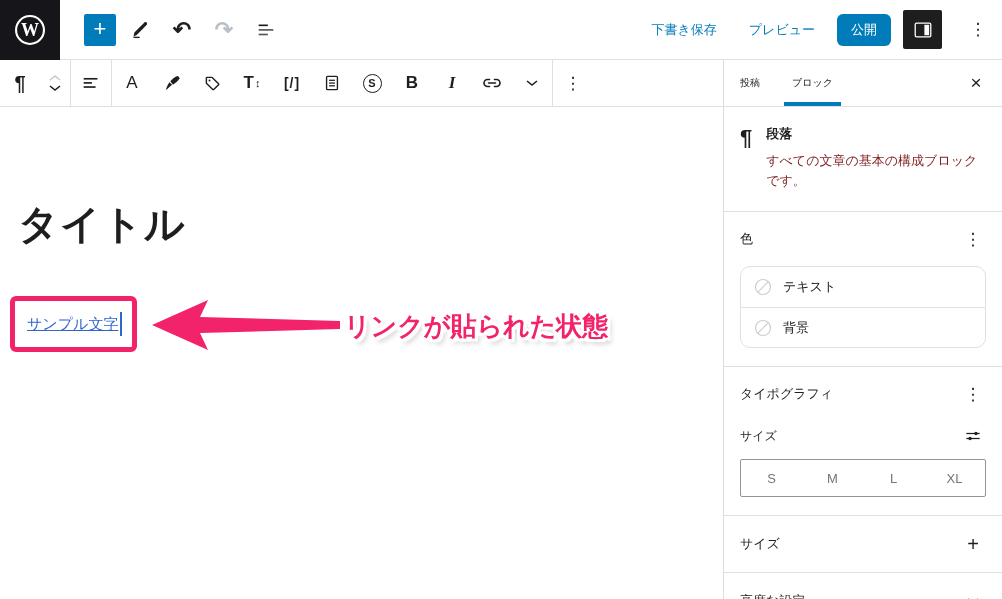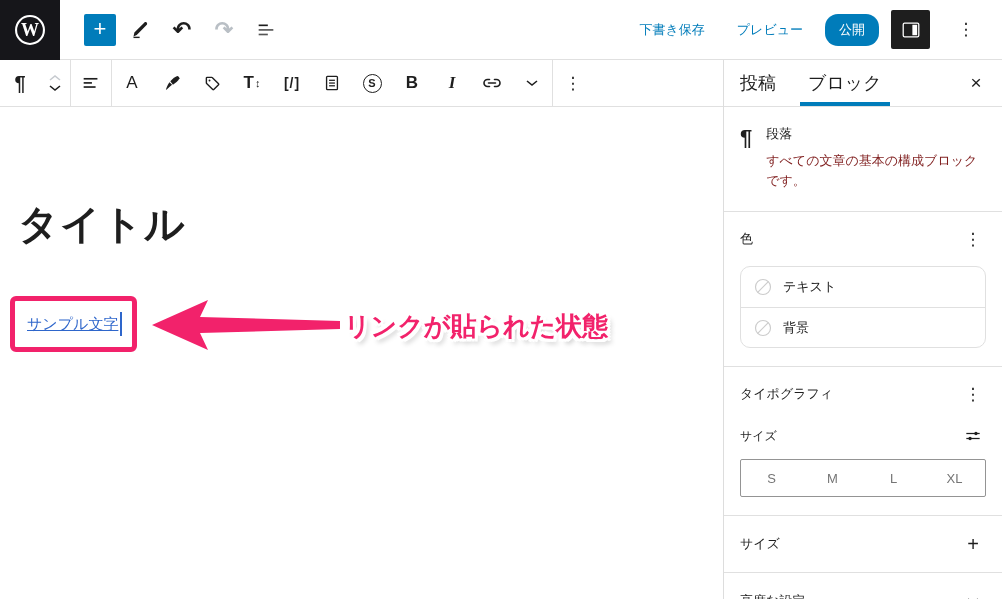--- a/index.html
+++ b/index.html
@@ -10,23 +10,23 @@
   
   .topbar { height:60px; display:flex; align-items:center; border-bottom:1px solid #e0e0e0; background:#fff; flex:0 0 60px; }
   .logo-tile { width:60px; height:60px; background:#16161a; display:flex; align-items:center; justify-content:center; cursor:pointer; }
   .btn-add { width:32px; height:32px; background:#007cba; color:#fff; border:none; border-radius:2px;
     font-size:22px; line-height:30px; margin-left:24px; cursor:pointer; display:flex; align-items:center; justify-content:center; padding-bottom:2px;}
   .icon-btn { width:36px; height:36px; border:none; background:transparent; display:flex; align-items:center; justify-content:center;
     cursor:pointer; color:#1e1e1e; font-size:20px; }
   .topbar .icon-btn { margin-left:6px; }
   .glyph-undo,.glyph-redo { font-size:22px; font-weight:bold; }
   .disabled { color:#b9bfc5 !important; cursor:default; }
-  .topbar-right { margin-left:auto; display:flex; align-items:center; gap:12px; padding-right:18px; }
+  .topbar-right { margin-left:auto; display:flex; align-items:center; gap:12px; padding-right:6px; }
   .text-link { color:#007cba; font-size:13px; text-decoration:none; padding:6px 10px; cursor:pointer; white-space:nowrap; }
-  .btn-publish { background:#007cba; border:none; color:#fff; font-size:13px; border-radius:13px; padding:0 14px; height:32px; cursor:pointer; white-space:nowrap;}
+  .btn-publish { background:#007cba; border:none; color:#fff; font-size:13px; border-radius:6px; padding:0 14px; height:32px; cursor:pointer; white-space:nowrap;}
   .btn-toggle { width:39px; height:39px; background:#1e1e1e; border:none; border-radius:2px; display:flex; align-items:center; justify-content:center; cursor:pointer; }
   .glyph-dots { font-size:17px; letter-spacing:0; line-height:1; }
 
   
   .body-row { flex:1; display:flex; min-height:0; }
   .main { flex:1; display:flex; flex-direction:column; min-width:0; background:#fff; }
 
   
   .block-toolbar { height:47px; flex:0 0 47px; border-bottom:1px solid #e0e0e0; display:flex; align-items:stretch; background:#fff; }
   .tb-btn { min-width:40px; border:none; background:transparent; display:flex; align-items:center; justify-content:center;
@@ -51,28 +51,28 @@
   .sample-link { font-size:15px; color:#2e66cb; text-decoration:underline; cursor:pointer; }
   .caret { width:2px; height:24px; background:#2e66cb; margin-left:2px; }
   .anno-arrow { position:absolute; left:150px; top:189px; }
   .anno-text { position:absolute; left:344px; top:202px; font-size:26px; font-weight:800; color:var(--pink); white-space:nowrap;
     text-shadow:-3px -3px 0 #fff, 3px -3px 0 #fff, -3px 3px 0 #fff, 3px 3px 0 #fff,
                  0 -3px 0 #fff, 0 3px 0 #fff, -3px 0 0 #fff, 3px 0 0 #fff, 4px 5px 5px rgba(0,0,0,.25);text-align:right; }
 
   
   .sidebar { width:279px; flex:0 0 279px; border-left:1px solid #ddd; background:#fff; display:flex; flex-direction:column; }
   .tabs { height:47px; flex:0 0 47px; border-bottom:1px solid #e0e0e0; display:flex; align-items:stretch; }
-  .tab { border:none; background:transparent; font-size:18px; color:#1e1e1e; padding:0 16px; cursor:pointer; position:relative; }
+  .tab { border:none; background:transparent; font-size:10px; color:#1e1e1e; padding:0 16px; cursor:pointer; position:relative; }
   .tab.active { font-weight:500; }
   .tab.active::after { content:""; position:absolute; left:8px; right:8px; bottom:0; height:4px; background:#007cba; }
   .btn-close { margin-left:auto; margin-right:8px; width:36px; border:none; background:transparent; font-size:19px; cursor:pointer; color:#1e1e1e;}
 
   .block-card { display:flex; gap:14px; padding:18px 16px 20px; border-bottom:1px solid #e0e0e0; }
   .bc-icon { font-size:22px; font-weight:bold; line-height:1; margin-top:2px; }
-  .bc-title { font-size:13px; font-weight:400; margin-bottom:8px; }
+  .bc-title { font-size:13px; font-weight:700; margin-bottom:8px; }
   .bc-desc { font-size:13px; line-height:1.55; color:#7f1d1d; }
 
   .panel { border-bottom:1px solid #e0e0e0; padding:14px 16px 18px; }
   .panel-head { display:flex; align-items:center; justify-content:space-between; }
   .panel-title { font-size:13px; font-weight:500; }
   .panel-iconbtn { border:none; background:transparent; cursor:pointer; color:#1e1e1e; font-size:16px;
     width:26px; height:26px; display:flex; align-items:center; justify-content:center; }
   .color-box { margin-top:14px; border:1px solid #e0e0e0; border-radius:10px; }
   .color-row { display:flex; align-items:center; gap:10px; height:40px; padding:0 12px; cursor:pointer; font-size:13px; }
   .color-row + .color-row { border-top:1px solid #e0e0e0;text-align:right; }

